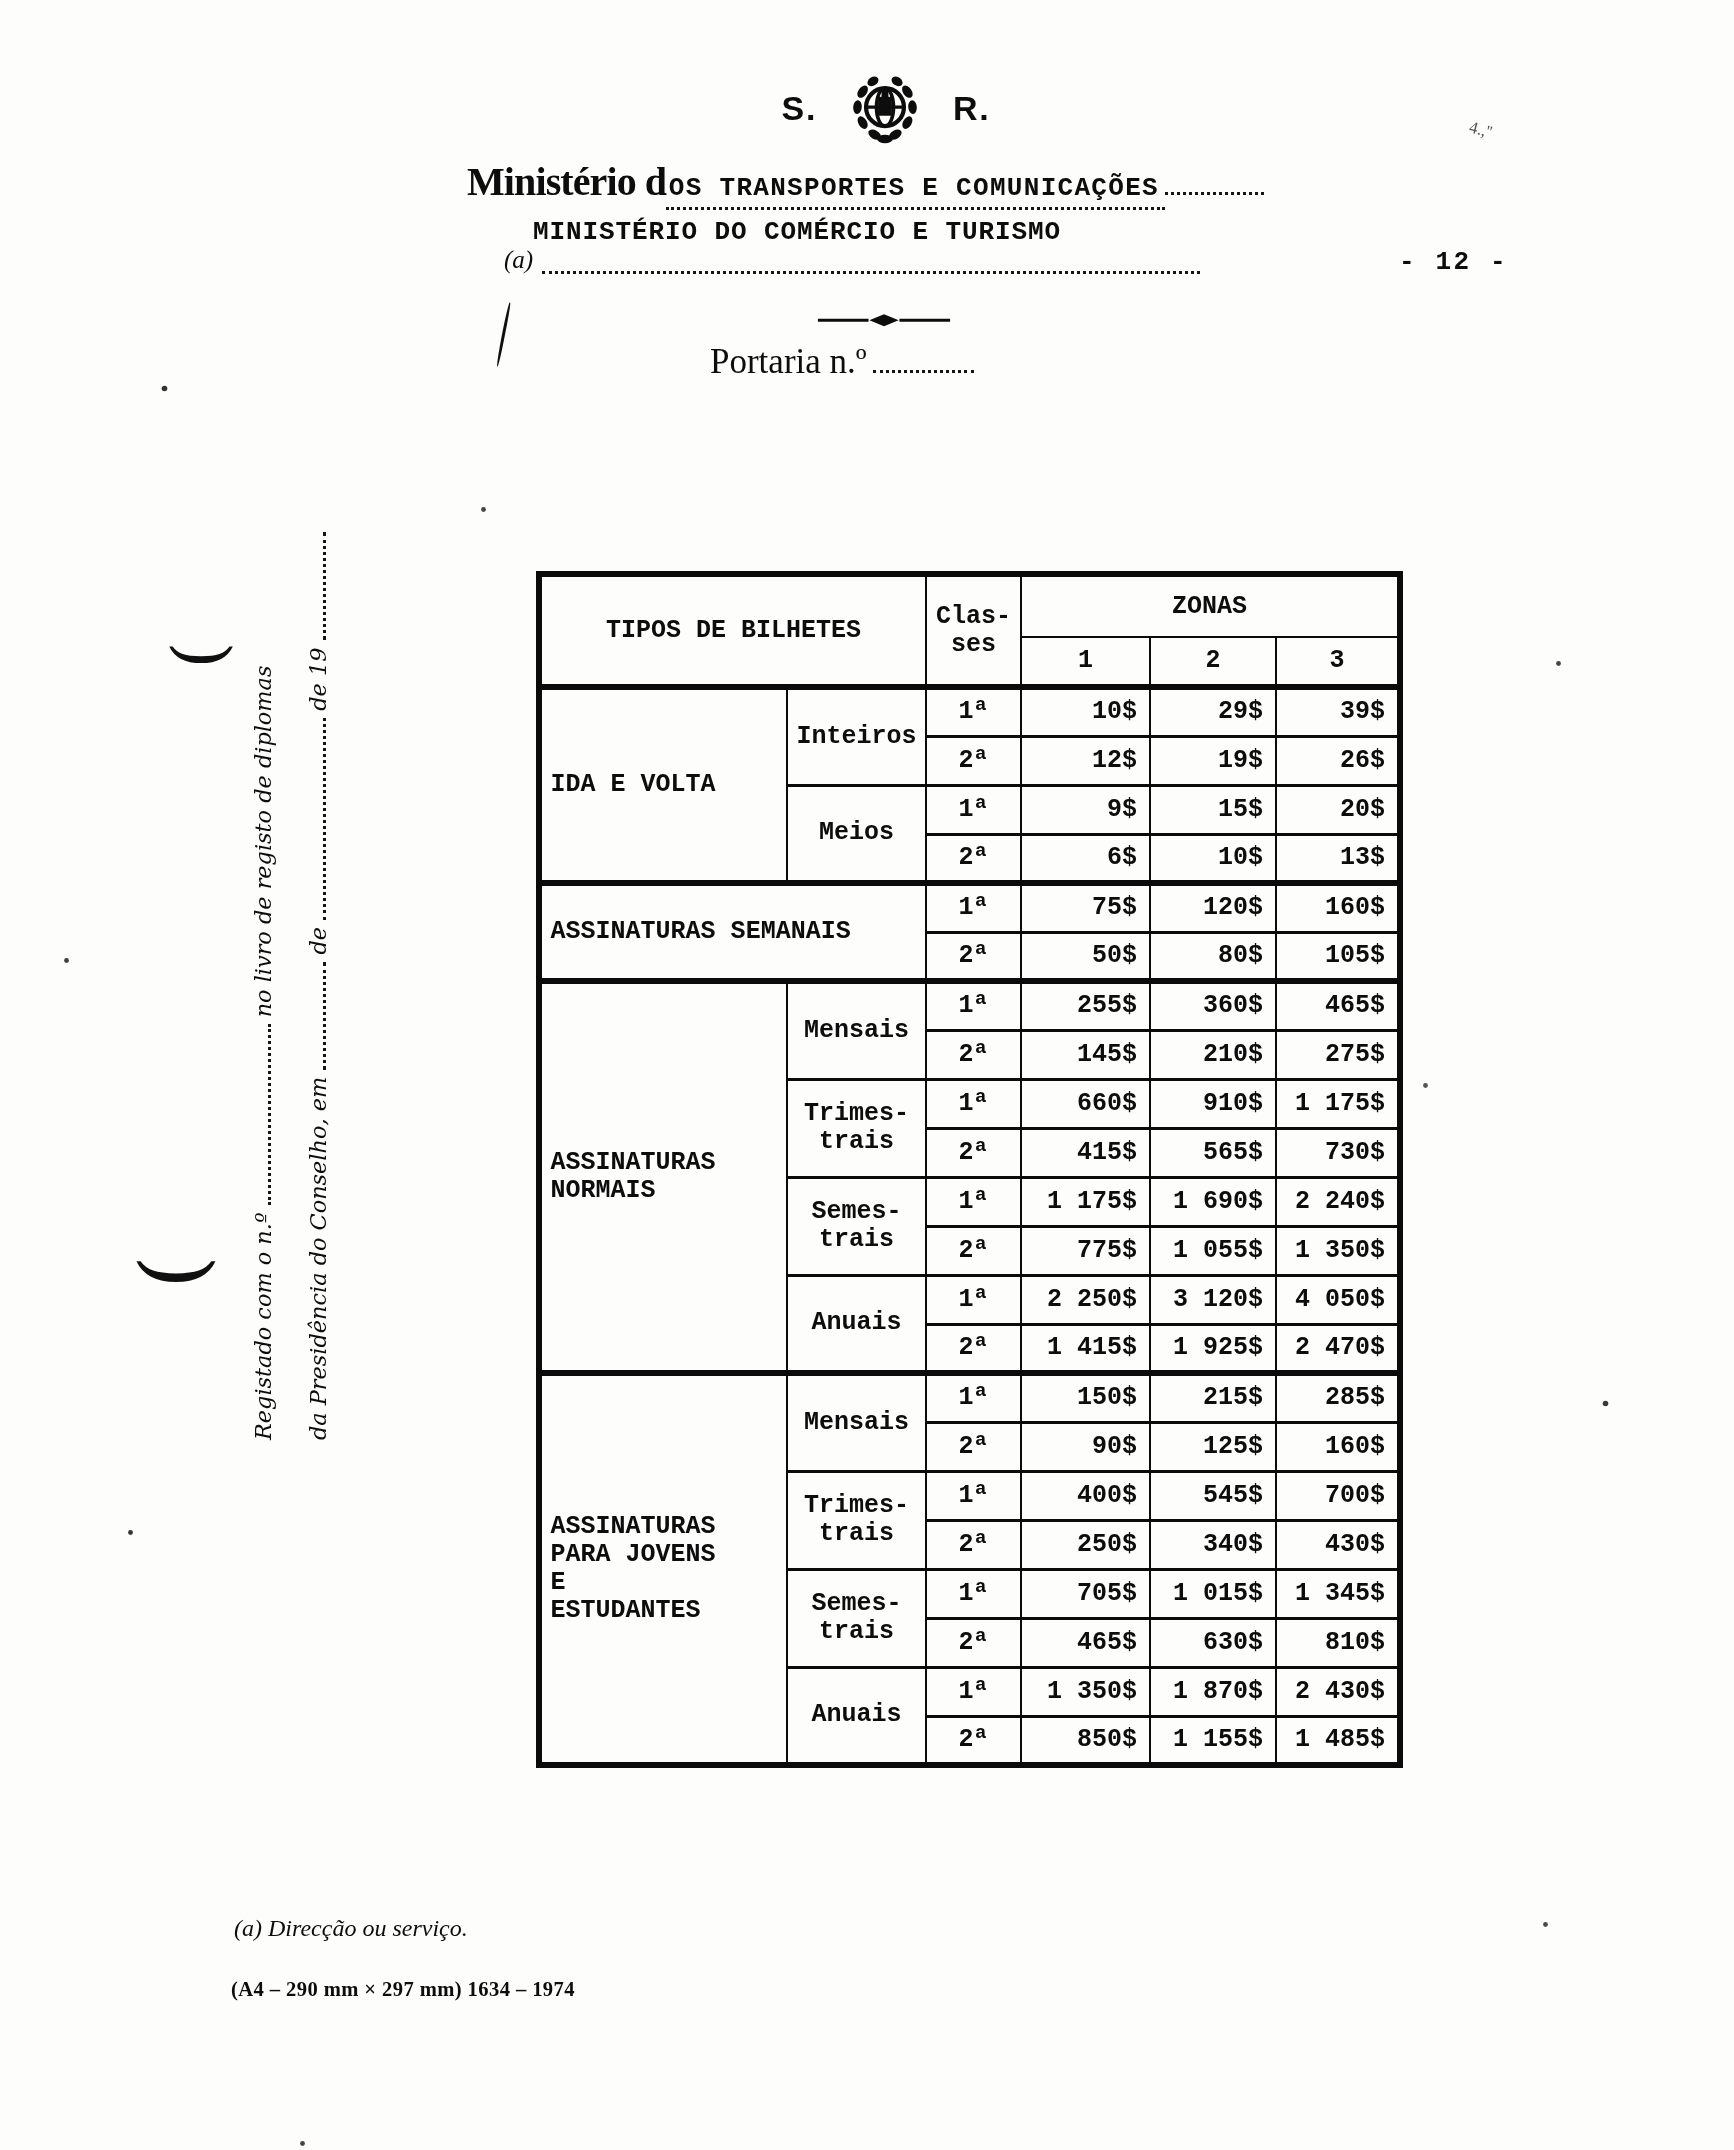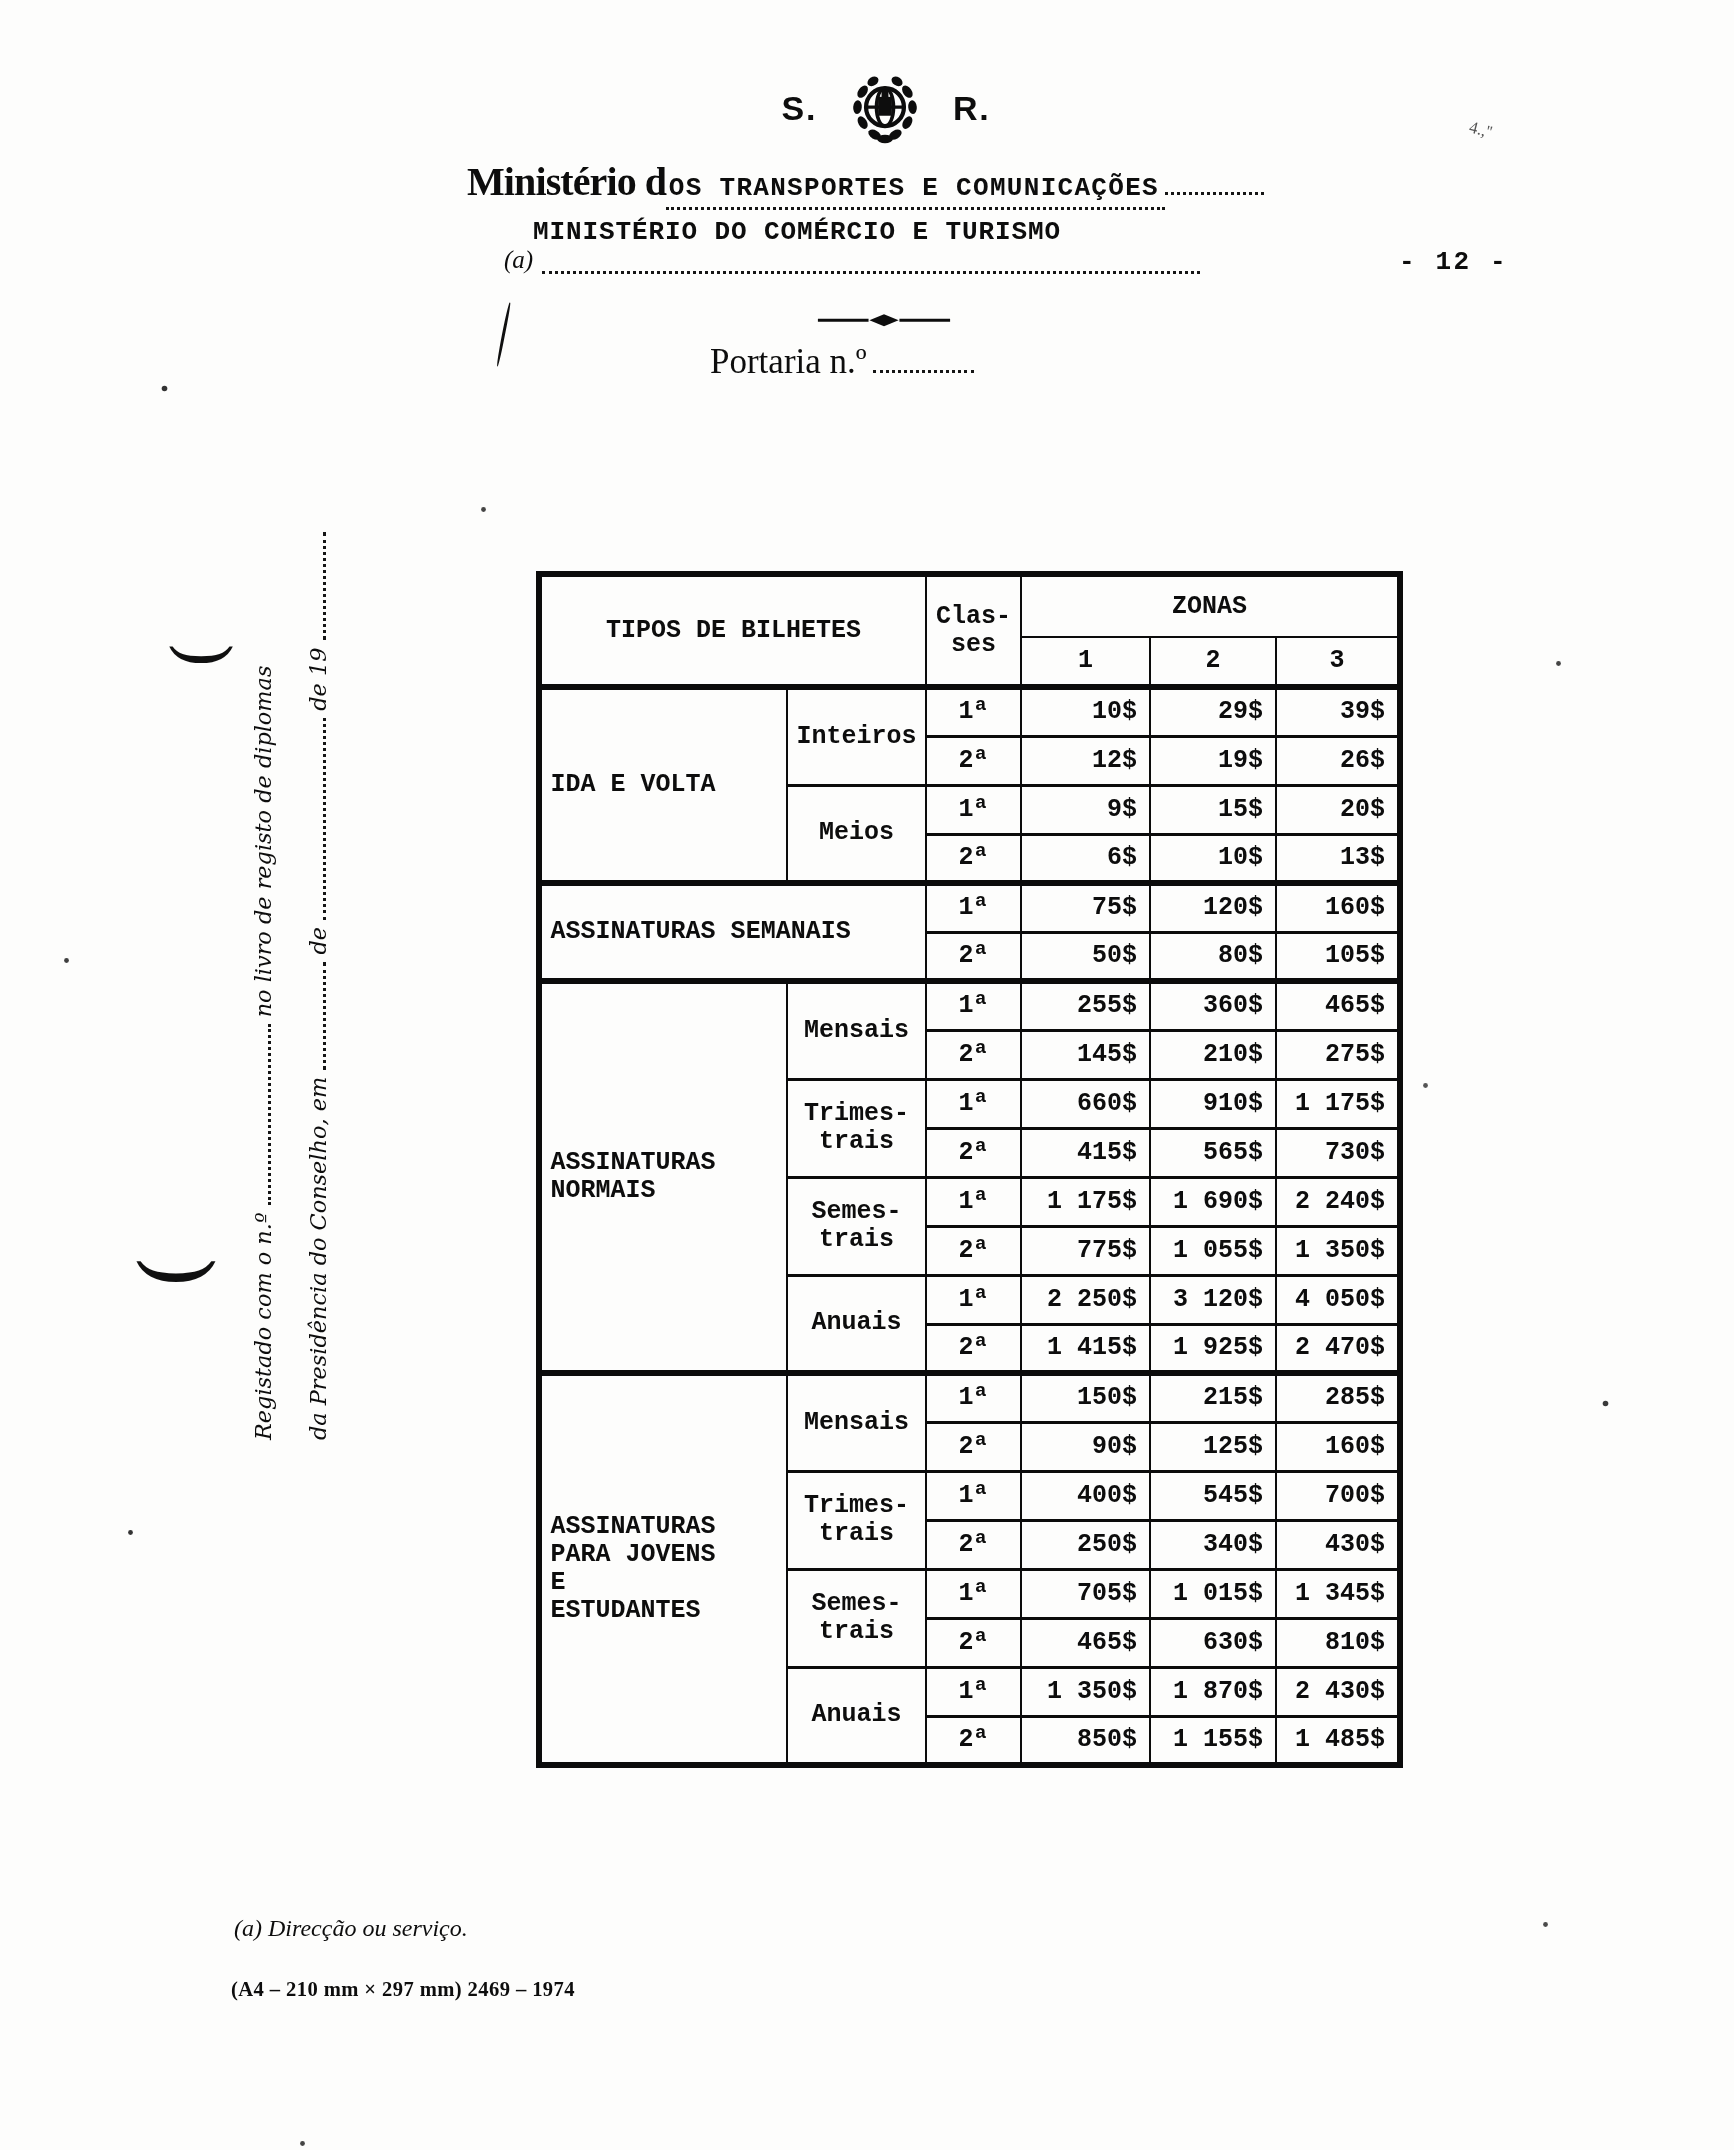--- a/index.html
+++ b/index.html
@@ -335,16 +335,16 @@
           <td class="cls">2ª</td>
           <td class="num">850$</td>
           <td class="num">1 155$</td>
           <td class="num">1 485$</td>
         </tr>
       </tbody>
     </table>
   </div>
 
   <div class="footnote">(a) Direcção ou serviço.</div>
-  <div class="formref">(A4 – 210 mm × 297 mm)   2469 – 1974</div>
+  <div class="formref">(A4 – 290 mm × 297 mm)   1634 – 1974</div>
 
 </div>
 
 
 </body></html>

